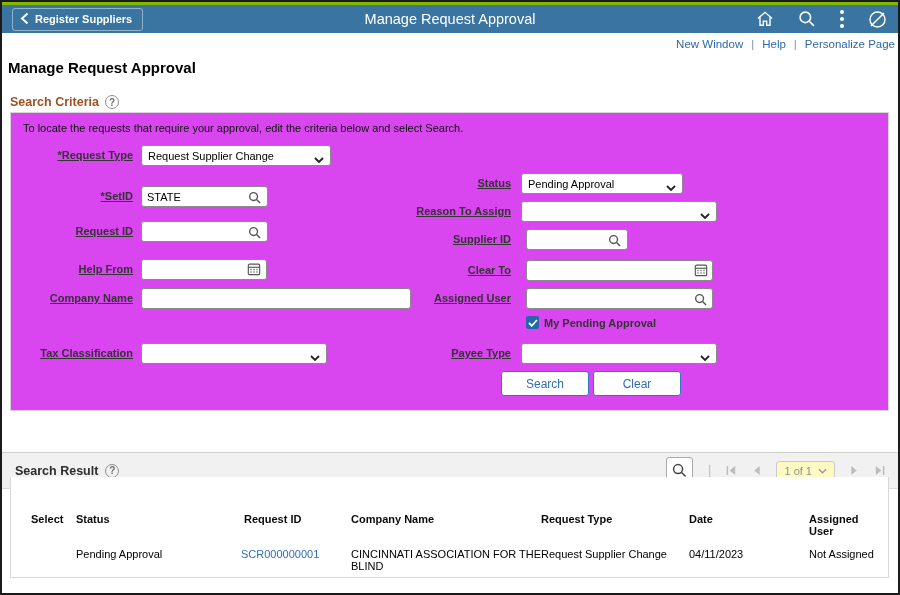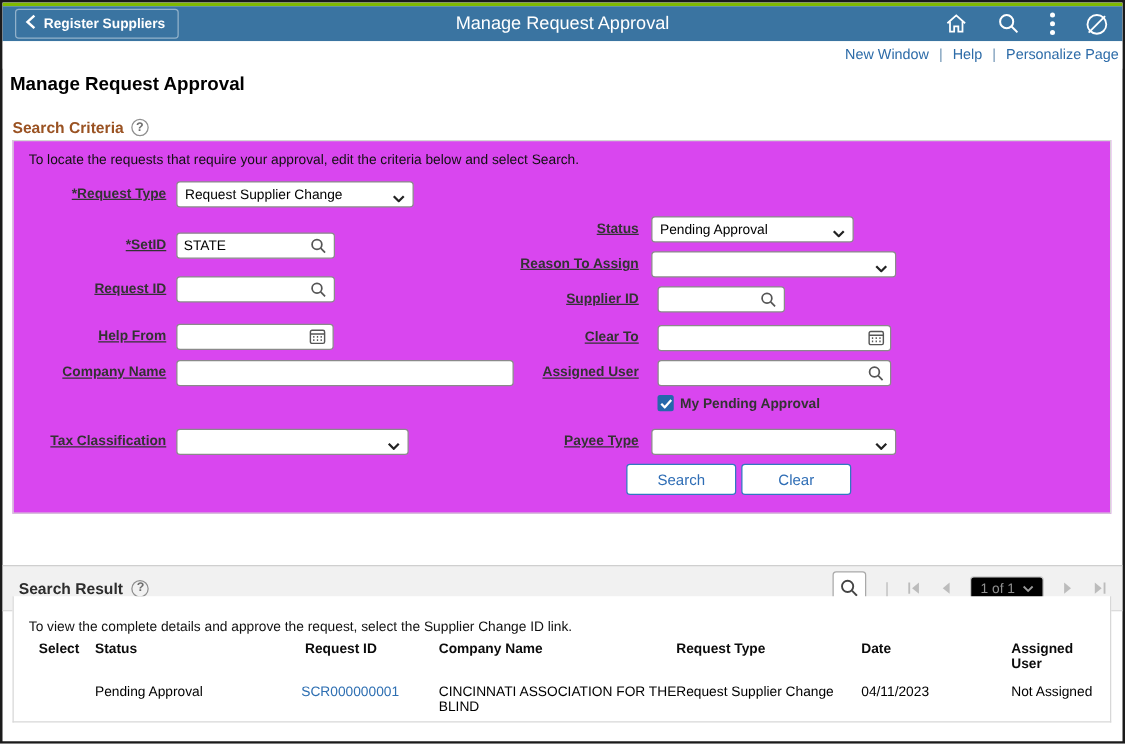--- a/index.html
+++ b/index.html
@@ -79,21 +79,21 @@
   .result-bar .t { font-size: 12.5px; font-weight: bold; color: #2d2d2d; margin-right: 7px; }
   .result-controls { margin-left: auto; display: flex; align-items: center; gap: 15px; }
   .grid-search-btn {
     width: 27px; height: 27px; background: #fff; border: 1px solid #a9a9a9; border-radius: 3px;
     display: flex; align-items: center; justify-content: center; cursor: pointer;
   }
   .pag-sep { color: #c2c2c2; font-size: 14px; }
   .pag-ico { display: flex; align-items: center; cursor: default; }
   .page-box {
     display: flex; align-items: center; gap: 6px; border: 1px solid #c9c9c9; border-radius: 3px;
-    background: #000000; color: #8f8f8f; font-size: 11px; padding: 3px 7px; cursor: default;
+    background: #fef9c3; color: #8f8f8f; font-size: 11px; padding: 3px 7px; cursor: default;
   }
   .result-panel {
     position: absolute; left: 8px; top: 475px; width: 879px; height: 101px;
     border: 1px solid #d8d8d8; border-top: none; background: #fff;
   }
   .rp-instr { position: absolute; left: 12px; top: 19px; font-size: 11px; color: #111; }
   .col-h { position: absolute; top: 36px; font-size: 11px; font-weight: bold; color: #0b0b0b; }
   .cell { position: absolute; top: 71px; font-size: 11px; color: #000; }
   .link { color: #2e6fb2; text-decoration: none; cursor: pointer; }
 </style>
@@ -321,21 +321,20 @@
       <span class="pag-ico">
         <svg width="11" height="11" viewBox="0 0 12 12">
             <polygon points="2,1 8,6 2,11" fill="#bcbcbc"></polygon>
             <line x1="10.5" y1="1" x2="10.5" y2="11" stroke="#bcbcbc" stroke-width="1.6"></line>
           </svg>
       </span>
     </div>
   </div>
 
   <div class="result-panel">
-    <div class="rp-instr">To view the complete details and approve the request, select the Supplier Change ID link.</div>
 
     <div class="col-h" style="left:20px">Select</div>
     <div class="col-h" style="left:65px">Status</div>
     <div class="col-h" style="left:233px">Request ID</div>
     <div class="col-h" style="left:340px">Company Name</div>
     <div class="col-h" style="left:530px">Request Type</div>
     <div class="col-h" style="left:678px">Date</div>
     <div class="col-h" style="left:798px;width:58px">Assigned User</div>
 
     <div>

